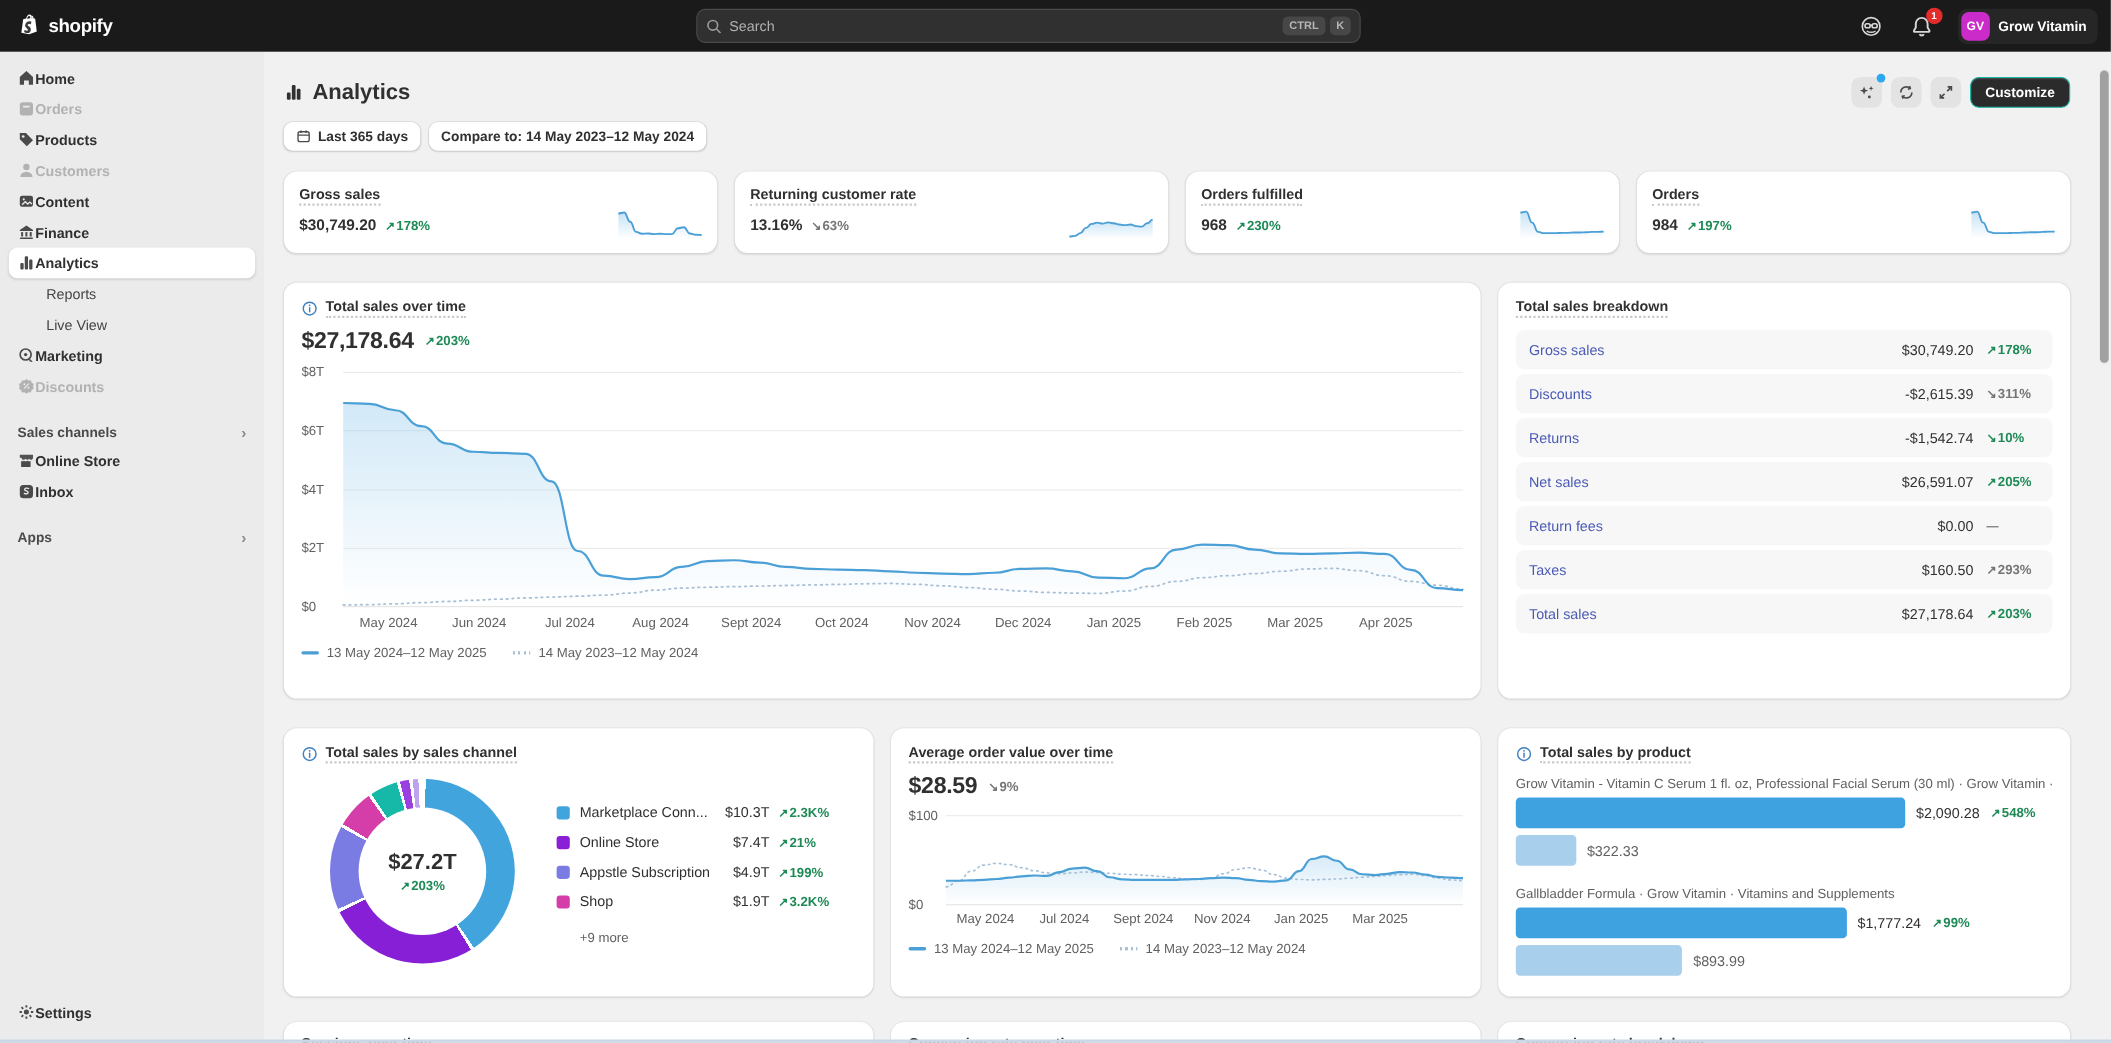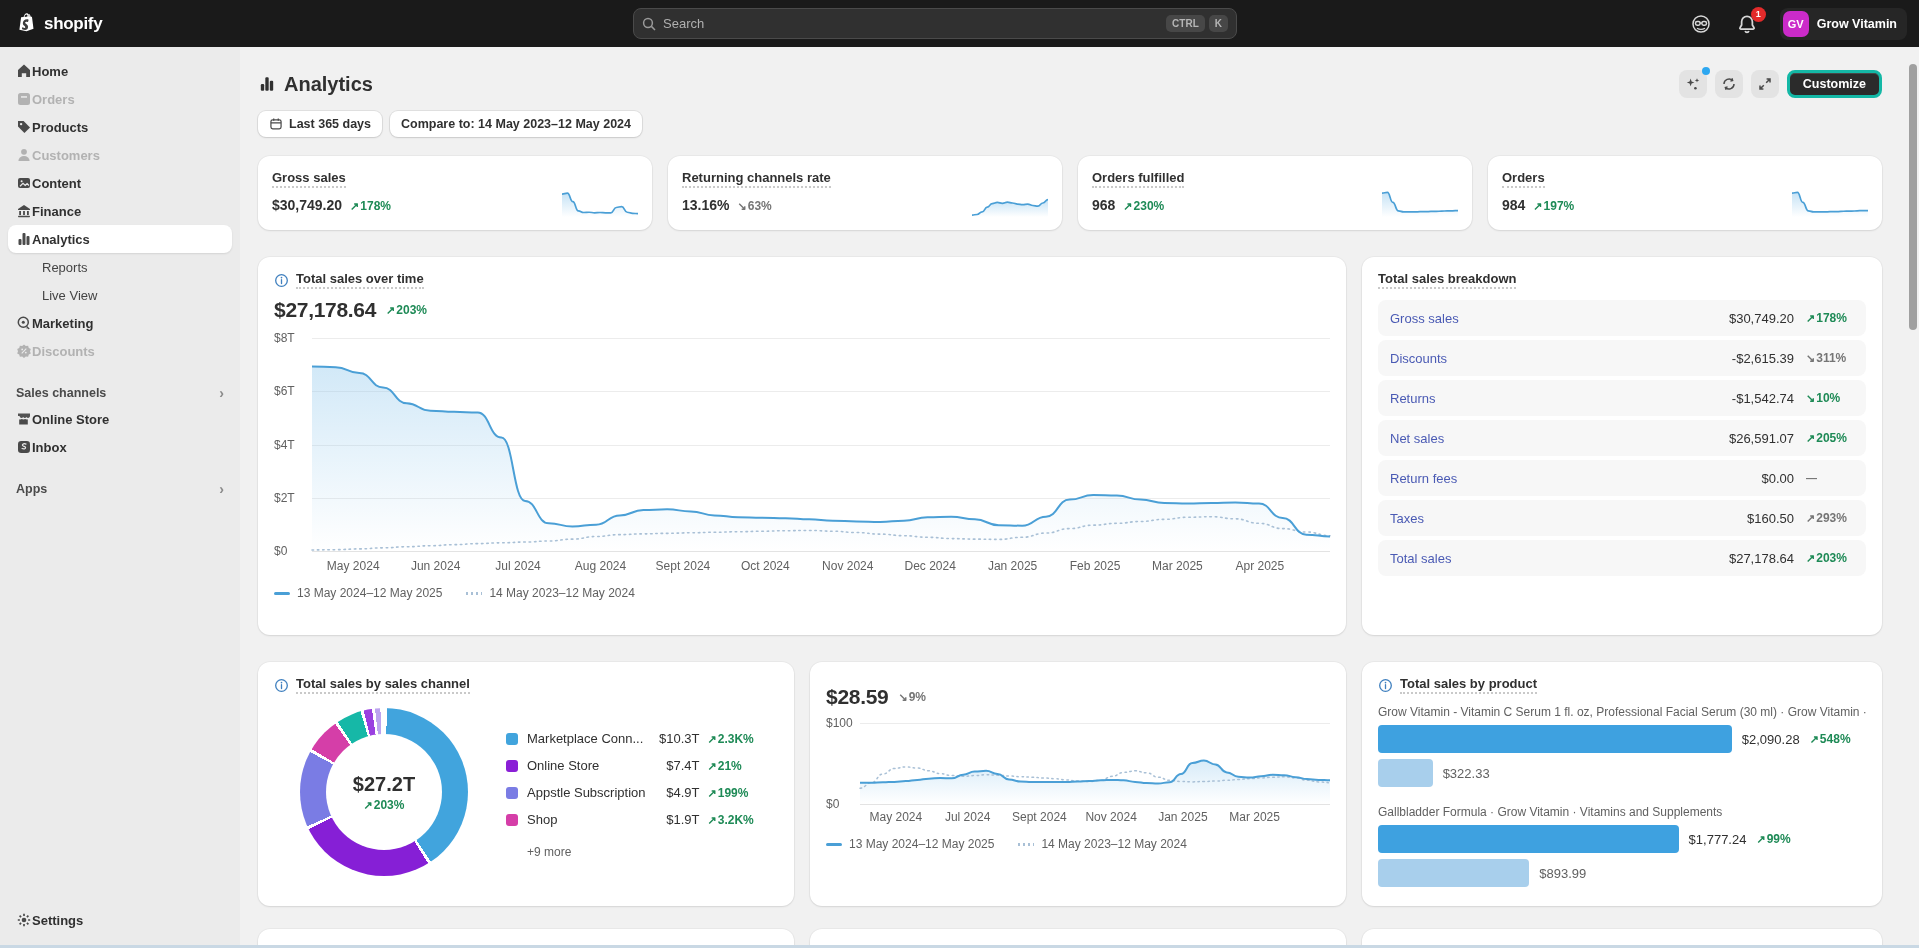--- a/index.html
+++ b/index.html
@@ -36,21 +36,21 @@
 
   
   .main{flex:1;padding:23px 37px 0 18px;min-width:0}
   .page-header{display:flex;align-items:center;height:28px}
   .page-title{display:flex;align-items:center;gap:8px;font-size:20px;font-weight:700}
   .page-title svg{width:18px;height:18px;color:#303030}
   .header-actions{margin-left:auto;display:flex;align-items:center;gap:8px}
   .icon-btn{width:28px;height:28px;border-radius:8px;background:#e3e3e3;display:flex;align-items:center;justify-content:center;position:relative;cursor:pointer}
   .icon-btn svg{width:16px;height:16px;color:#4a4a4a}
   .blue-dot{position:absolute;top:-3px;right:-3px;width:8px;height:8px;border-radius:50%;background:#2da7f0}
-  .customize-btn{height:28px;padding:0 13px;border-radius:8px;background:#2b2b2b;border:3px solid #14b8a6;box-shadow:inset 0 1px 0 rgba(255,255,255,.14);color:#fff;font-size:12.5px;font-weight:600;display:flex;align-items:center;cursor:pointer}
+  .customize-btn{height:28px;padding:0 13px;border-radius:8px;background:#2b2b2b;border:1px solid #14b8a6;box-shadow:inset 0 1px 0 rgba(255,255,255,.14);color:#fff;font-size:12.5px;font-weight:600;display:flex;align-items:center;cursor:pointer}
 
   .filters{display:flex;gap:8px;margin-top:13px}
   .pill{height:26px;background:#fff;border-radius:8px;display:flex;align-items:center;gap:6px;padding:0 11px;font-size:12.5px;font-weight:600;box-shadow:0 1px 2px rgba(0,0,0,.1),0 0 0 1px rgba(0,0,0,.07);cursor:pointer}
   .pill svg{width:14px;height:14px;color:#4a4a4a}
 
   .card{background:#fff;border-radius:12px;box-shadow:0 1px 2px rgba(0,0,0,.09),0 0 0 1px rgba(0,0,0,.03)}
 
   
   .metrics{display:flex;gap:16px;margin-top:19px}
   .metric-card{flex:1;height:74px;padding:12px 14px;position:relative}
@@ -354,21 +354,21 @@
               <linearGradient id="gs0" x1="0" y1="0" x2="0" y2="1">
                 <stop offset="0" stop-color="#8ec7ec" stop-opacity=".5"></stop>
                 <stop offset="1" stop-color="#8ec7ec" stop-opacity="0"></stop>
               </linearGradient>
             </defs>
           <path fill="url(#gs0)" d="M0 7.04 C2.71 7.04 2.71 6.2 5.43 6.2 C8.14 6.2 8.14 14.6 10.86 14.6 C13.57 14.6 13.57 23.84 16.29 23.84 C19.00 23.84 19.00 25.52 21.71 25.52 C24.43 25.52 24.43 25.24 27.14 25.24 C29.86 25.24 29.86 25.8 32.57 25.8 C35.28 25.8 35.28 25.52 38 25.52 C40.72 25.52 40.72 25.8 43.43 25.8 C46.14 25.8 46.14 25.8 48.86 25.8 C51.58 25.8 51.58 20.48 54.29 20.48 C57.00 20.48 57.00 19.64 59.71 19.64 C62.42 19.64 62.42 25.24 65.14 25.24 C67.85 25.24 67.85 26.36 70.57 26.36 C73.28 26.36 73.28 26.64 76 26.64 L76 30 L0 30 Z"></path>
           <path fill="none" stroke="#4a9fd6" stroke-width="1.7" vector-effect="non-scaling-stroke" d="M0 7.04 C2.71 7.04 2.71 6.2 5.43 6.2 C8.14 6.2 8.14 14.6 10.86 14.6 C13.57 14.6 13.57 23.84 16.29 23.84 C19.00 23.84 19.00 25.52 21.71 25.52 C24.43 25.52 24.43 25.24 27.14 25.24 C29.86 25.24 29.86 25.8 32.57 25.8 C35.28 25.8 35.28 25.52 38 25.52 C40.72 25.52 40.72 25.8 43.43 25.8 C46.14 25.8 46.14 25.8 48.86 25.8 C51.58 25.8 51.58 20.48 54.29 20.48 C57.00 20.48 57.00 19.64 59.71 19.64 C62.42 19.64 62.42 25.24 65.14 25.24 C67.85 25.24 67.85 26.36 70.57 26.36 C73.28 26.36 73.28 26.64 76 26.64"></path>
         </svg>
       </div>
       <div class="card metric-card">
-        <span class="m-title dotted-u">Returning channels rate</span>
+        <span class="m-title dotted-u">Returning customer rate</span>
         <div class="m-row">
           <span class="m-value">13.16%</span>
           <span class="chg neu"><span class="arr">↘</span><span>63%</span></span>
         </div>
         <svg class="spark" viewBox="0 0 76 30" preserveAspectRatio="none">
           <defs>
               <linearGradient id="gs1" x1="0" y1="0" x2="0" y2="1">
                 <stop offset="0" stop-color="#8ec7ec" stop-opacity=".5"></stop>
                 <stop offset="1" stop-color="#8ec7ec" stop-opacity="0"></stop>
               </linearGradient>
@@ -562,20 +562,23 @@
               <span class="ch-label">Shop</span>
               <span class="ch-val">$1.9T</span>
               <span class="ch-chg chg pos"><span class="arr">↗</span><span>3.2K%</span></span>
             </div>
             <div class="more-link">+9 more</div>
           </div>
         </div>
       </div>
 
       <div class="card half-card">
+        <div class="title-row">
+          <span class="card-title dotted-u">Average order value over time</span>
+        </div>
         <div class="kpi-row">
           <span class="kpi-value">$28.59</span>
           <span class="chg neu"><span class="arr">↘</span><span>9%</span></span>
         </div>
         <div class="plot-wrap aov">
           <div class="gridline" style="top:0"></div>
           <div class="gridline bottom" style="top:100%"></div>
           <span class="ylab" style="top:0">$100</span>
           <span class="ylab" style="top:100%">$0</span>
           <svg class="plot-svg" viewBox="0 0 470 81" preserveAspectRatio="none">

